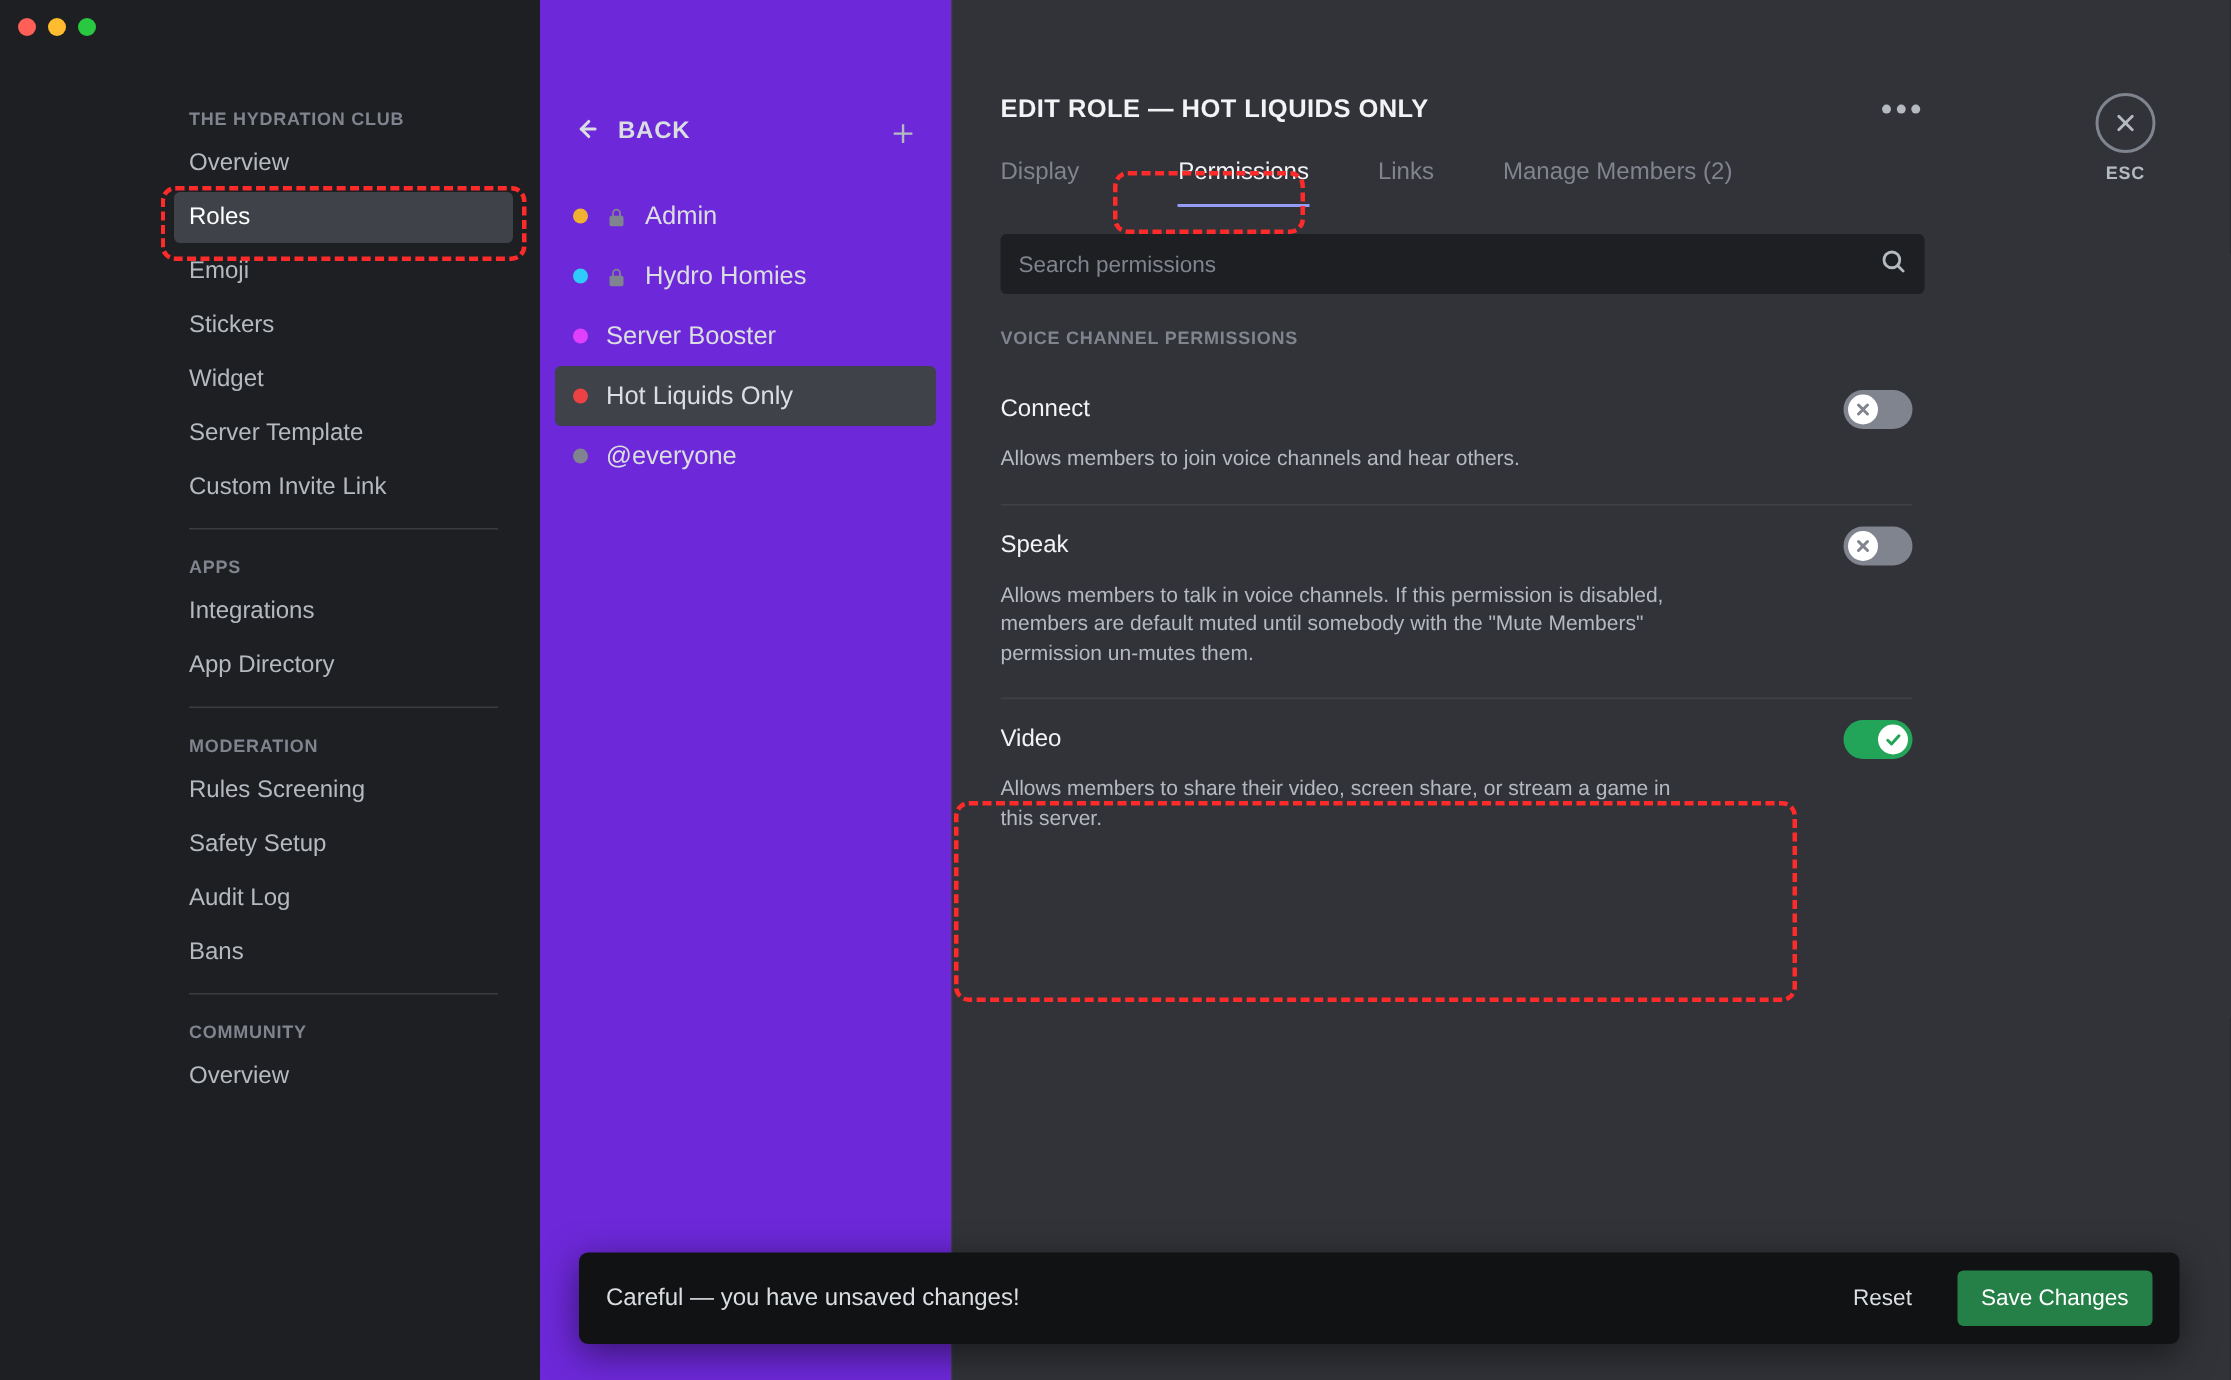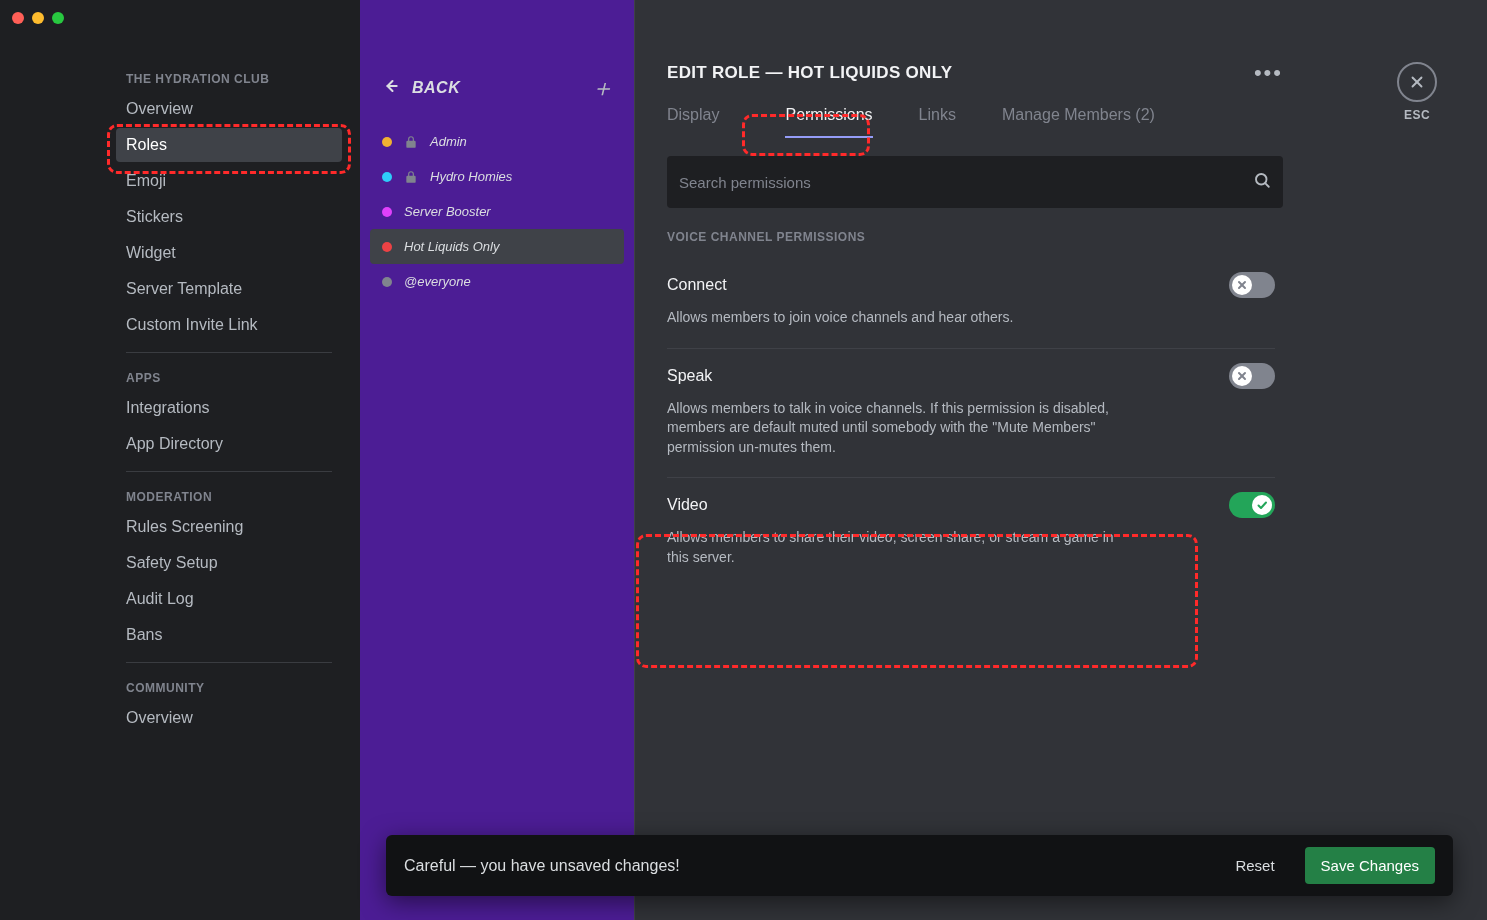--- a/index.html
+++ b/index.html
@@ -65,25 +65,24 @@
   .red-dash {
     border: 3px dashed #ff2a2a;
     border-radius: 10px;
     position: absolute;
     pointer-events: none;
     z-index: 50;
   }
 
   
   .roles-column {
-    background: #4c1d95;
+    background: #6d28d9;
     border-right: 1px solid #3f4147;
     padding: 64px 10px 0;
     position: relative;
-    font-style: italic;
   }
   .roles-header {
     display: flex;
     align-items: center;
     justify-content: space-between;
     padding: 8px 10px 20px;
     color: #dbdee1;
   }
   .back-btn {
     display: flex; align-items: center; gap: 12px;
@@ -94,21 +93,21 @@
   }
   .arrow-left-icon svg { width: 20px; height: 20px; }
   .plus-icon { font-size: 24px; cursor: pointer; color: #b5bac1; font-weight: 300; }
 
   .role-item {
     display: flex; align-items: center; gap: 12px;
     padding: 10px 12px;
     border-radius: 4px;
     cursor: pointer;
     color: #dbdee1;
-    font-size: 13px;
+    font-size: 17px;
   }
   .role-item.selected { background: #3f4248; }
   .role-dot {
     width: 10px; height: 10px; border-radius: 50%;
     flex-shrink: 0;
   }
   .lock-icon {
     width: 14px; height: 14px; color: #80848e;
     flex-shrink: 0;
   }
@@ -179,21 +178,21 @@
   .tab.active::after {
     content:""; position:absolute; left:0; right:0; bottom:0;
     height:2px; background:#949cf7;
   }
 
   .search-row {
     background: #1e1f22;
     border-radius: 4px;
     display: flex; align-items: center;
     padding: 0 12px;
-    height: 52px;
+    height: 40px;
     margin-bottom: 22px;
   }
   .search-row input {
     flex: 1; background: transparent; border: none;
     color: #dbdee1; font-size: 15px; outline: none;
   }
   .search-row input::placeholder { color: #80848e; }
   .search-icon { color: #b5bac1; }
   .search-icon svg { width: 18px; height: 18px; }
 

